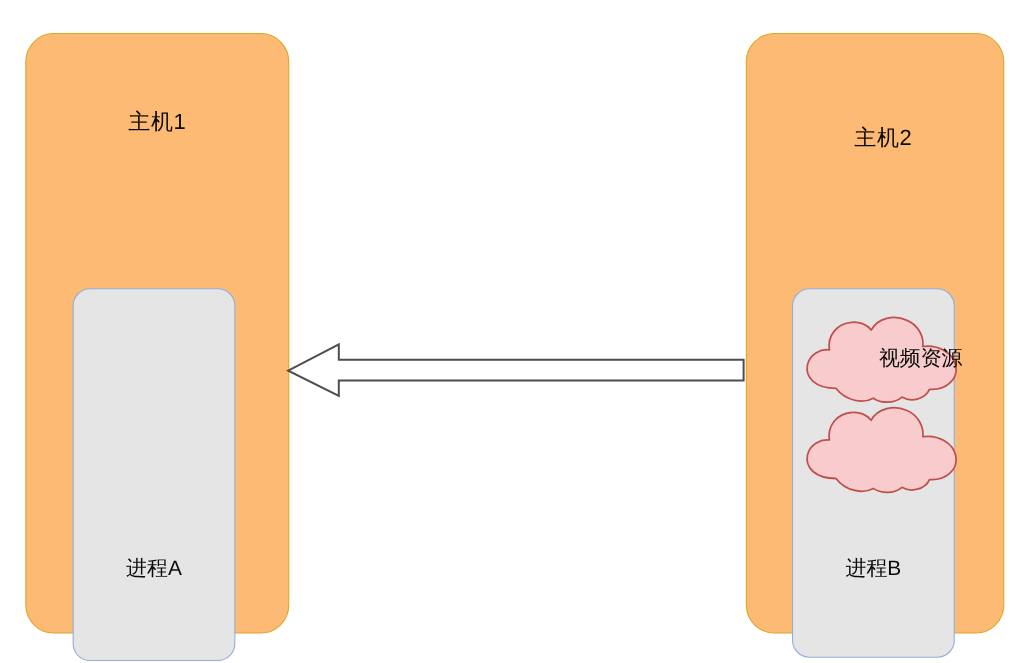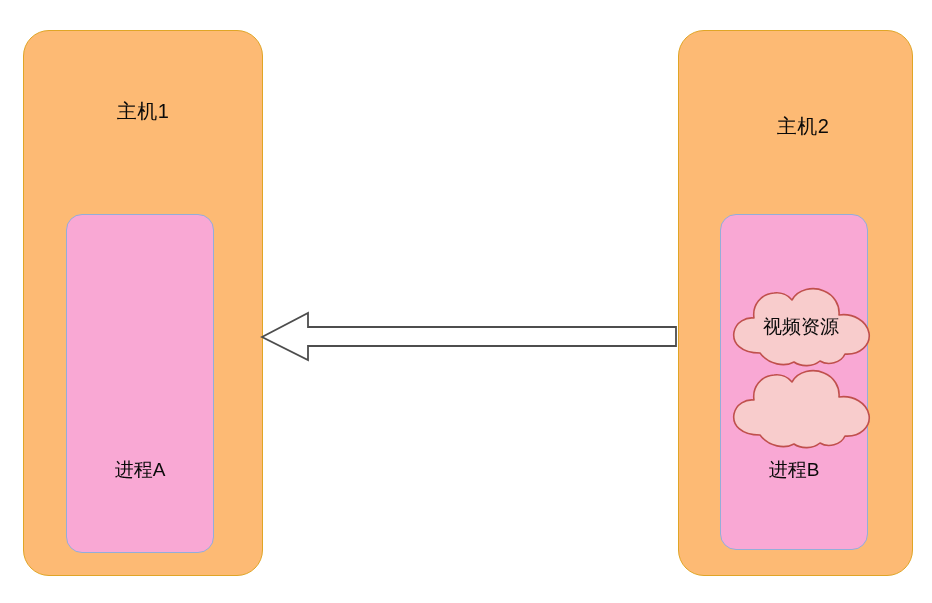--- a/index.html
+++ b/index.html
@@ -41,23 +41,24 @@
     color: #0a0a0a;
     letter-spacing: 0.5px;
     white-space: nowrap;
   }
   #host1-title { top: 69px; }
   #host2-title { top: 84px; padding-left: 15px; }
 
   .process-box {
     position: absolute;
     box-sizing: border-box;
-    background: #f9a8d4;
+    background: #e5e5e5;
     border: 1.4px solid #93aed9;
     border-radius: 16px;
+    margin-top: 48px;
   }
   #processA-box { left: 66px;  top: 214px; width: 148px; height: 339px; }
   #processB-box { left: 720px; top: 214px; width: 148px; height: 336px; }
 
   .process-title {
     position: absolute;
     left: 0;
     right: 0;
     text-align: center;
     font-size: 19px;
@@ -76,21 +77,21 @@
   #cloud-video { left: 727px; top: 285px; }
   #cloud-text  { left: 727px; top: 367px; }
   #cloud-image { left: 727px; top: 460px; }
 
   .cloud svg { display: block; width: 100%; height: 100%; }
 
   .cloud-label {
     position: absolute;
     left: 0;
     right: 0;
-    text-align: center;
+    text-align: right;
     font-size: 19px;
     line-height: 21px;
     color: #0a0a0a;
     white-space: nowrap;
     pointer-events: none;
   }
   #cloud-video .cloud-label { top: 31px; }
   #cloud-text  .cloud-label { top: 33px; }
   #cloud-image .cloud-label { top: 33px; }
 

